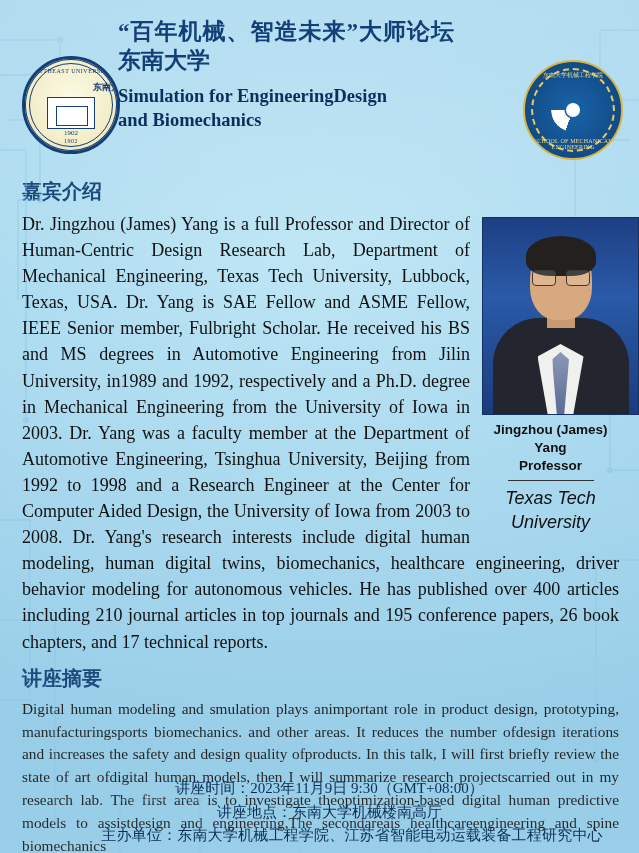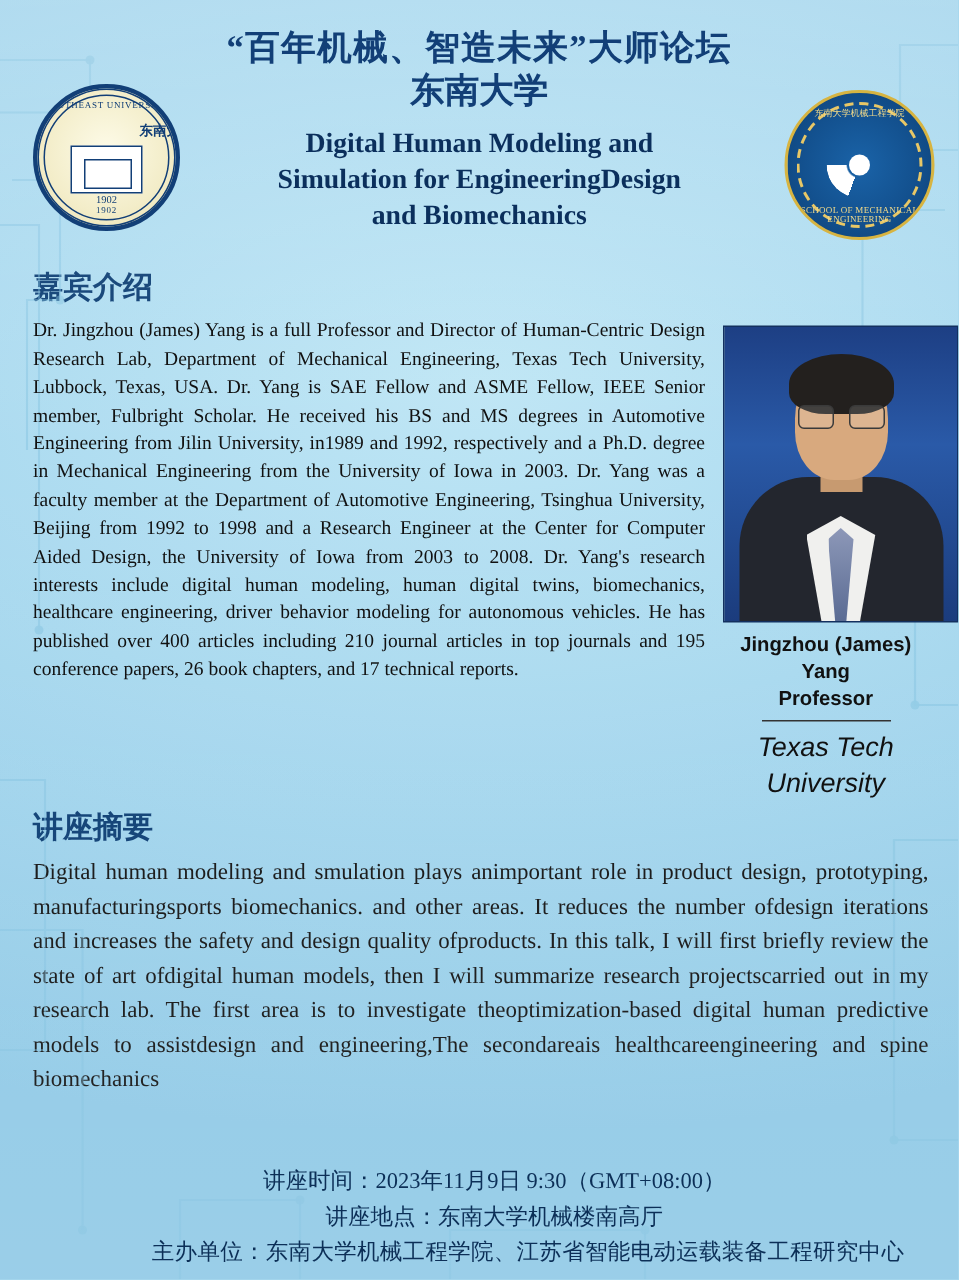--- a/index.html
+++ b/index.html
@@ -153,21 +153,21 @@
     height: 14px;
     border-radius: 50%;
     background: #ffffff;
   }
 
   .title-block {
     position: absolute;
     left: 118px;
     right: 118px;
     top: 18px;
-    text-align: center;
+    text-align: left;
   }
   .title-cn1 {
     font-size: 23px;
     font-weight: bold;
     color: #123f77;
     letter-spacing: 1px;
     line-height: 1.25;
   }
   .title-cn2 {
     font-size: 23px;
@@ -303,21 +303,21 @@
     margin: 4px auto 5px;
   }
   .cap-aff {
     font-family: "Liberation Sans", sans-serif;
     font-size: 18px;
     color: #111;
     line-height: 1.35;
     font-style: italic;
   }
   .bio-text {
-    font-size: 13px;
+    font-size: 18px;
     line-height: 1.45;
     color: #111;
     text-align: justify;
     text-justify: inter-word;
   }
 
   .abstract {
     clear: both;
     padding: 0 20px 0 22px;
   }
@@ -393,21 +393,20 @@
       <div class="cn">东南大学</div>
       <div class="gate"></div>
       <div class="year">1902</div>
       <div class="ltxt bot">1902</div>
     </div>
 
     <div class="title-block">
       <div class="title-cn1">“百年机械、智造未来”大师论坛</div>
       <div class="title-cn2">东南大学</div>
       <div class="title-en">
-        <div>Digital Human Modeling and</div>
         <div>Simulation for EngineeringDesign</div>
         <div>and Biomechanics</div>
       </div>
     </div>
 
     <div class="logo-right">
       <div class="gearring"></div>
       <div class="rtxt top">东南大学机械工程学院</div>
       <div class="swirl"></div>
       <div class="core"></div>

